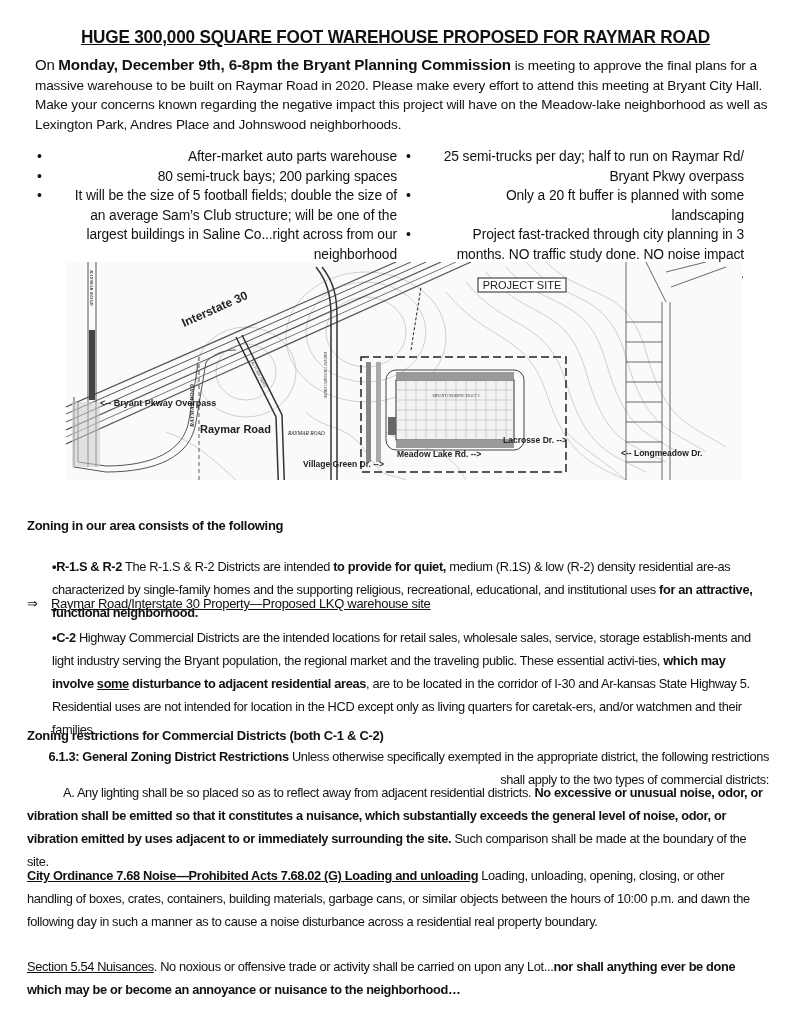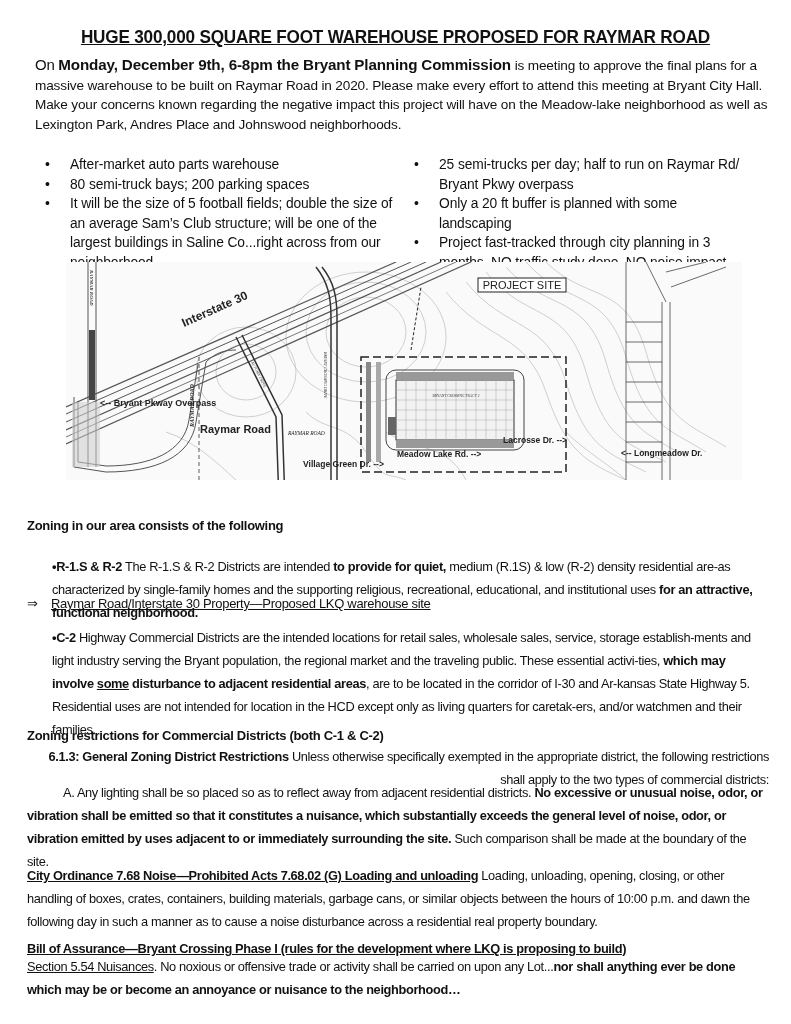--- a/index.html
+++ b/index.html
@@ -13,22 +13,22 @@
     font-family: "Liberation Sans", sans-serif; font-weight: bold; font-size: 17.5px;
     text-decoration: underline; letter-spacing: -0.2px; transform: scaleX(0.98);
   }
   .intro {
     position: absolute; left: 35px; top: 55px; width: 740px; margin: 0;
     font-size: 13.6px; line-height: 19.5px; letter-spacing: -0.15px;
   }
   .intro .big { font-weight: bold; font-size: 15.2px; }
   .intro .on { font-size: 15px; }
   ul.bullets {
-    position: absolute; margin: 16px; padding: 0; list-style: none;
-    font-size: 13.8px; line-height: 19.5px; letter-spacing: -0.1px;
+    position: absolute; margin: 8px; padding: 0; list-style: none;
+    font-size: 13.8px; line-height: 19.5px; letter-spacing: -0.1px; text-align: right;
   }
   ul.bullets li { position: relative; padding-left: 27px; }
   ul.bullets li::before {
     content: "•"; position: absolute; left: 2px; top: 0; font-size: 14px;
   }
   #bul-left { left: 27px; top: 139px; width: 362px; }
   #bul-right { left: 396px; top: 139px; width: 340px; }
   .map {
     position: absolute; left: 66px; top: 262px; width: 676px; height: 218px;
     background: #fafafa; overflow: hidden;
@@ -180,17 +180,16 @@
   <p class="para" style="left:52px; top:626px; width:716px;"><b>•C-2</b><span> Highway Commercial Districts are the intended locations for retail sales, wholesale sales, service, storage establish-ments and light industry serving the Bryant population, the regional market and the traveling public. These essential activi-ties, </span><b><span>which may involve </span><span class="ul">some</span><span> disturbance to adjacent residential areas</span></b><span>, are to be located in the corridor of I-30 and Ar-kansas State Highway 5. Residential uses are not intended for location in the HCD except only as living quarters for caretak-ers, and/or watchmen and their families.</span></p>
 
   <h2 class="sec-title" style="top:728px;">Zoning restrictions for Commercial Districts (both C-1 &amp; C-2)</h2>
 
   <p class="para" style="left:27px; top:745px; width:742px;text-align:right;"><b>6.1.3: General Zoning District Restrictions</b><span> Unless otherwise specifically exempted in the appropriate district, the following restrictions shall apply to the two types of commercial districts:</span></p>
 
   <p class="para" style="left:27px; top:781px; width:742px; text-indent:36px;"><span>A. Any lighting shall be so placed so as to reflect away from adjacent residential districts. </span><b>No excessive or unusual noise, odor, or  vibration shall be emitted so that it constitutes a nuisance, which substantially exceeds the general level of noise, odor, or vibration emitted by uses adjacent to or immediately surrounding the site.</b><span> Such comparison shall be made at the boundary of the site.</span></p>
 
   <p class="para" style="left:27px; top:864px; width:742px;"><b class="ul">City Ordinance 7.68 Noise—Prohibited Acts 7.68.02 (G) Loading and unloading</b><span> Loading, unloading, opening, closing, or other handling of boxes, crates, containers, building materials, garbage cans, or similar objects between the hours of 10:00 p.m. and dawn the following day in such a manner as to cause a noise disturbance across a residential real property boundary.</span></p>
 
-  <p class="para" style="left:27px; top:937px; width:742px;"><b class="ul">Bill of Assurance—Bryant Crossing Phase I (rules for the development where LKQ is proposing to build)</b></p>
 
   <p class="para" style="left:27px; top:955px; width:742px;"><span class="ul">Section 5.54 Nuisances</span><span>. No noxious or offensive trade or activity shall be carried on upon any Lot...</span><b>nor shall anything ever be done which may be or become an annoyance or nuisance to the neighborhood…</b></p>
 
 </div>
 
 </body></html>

